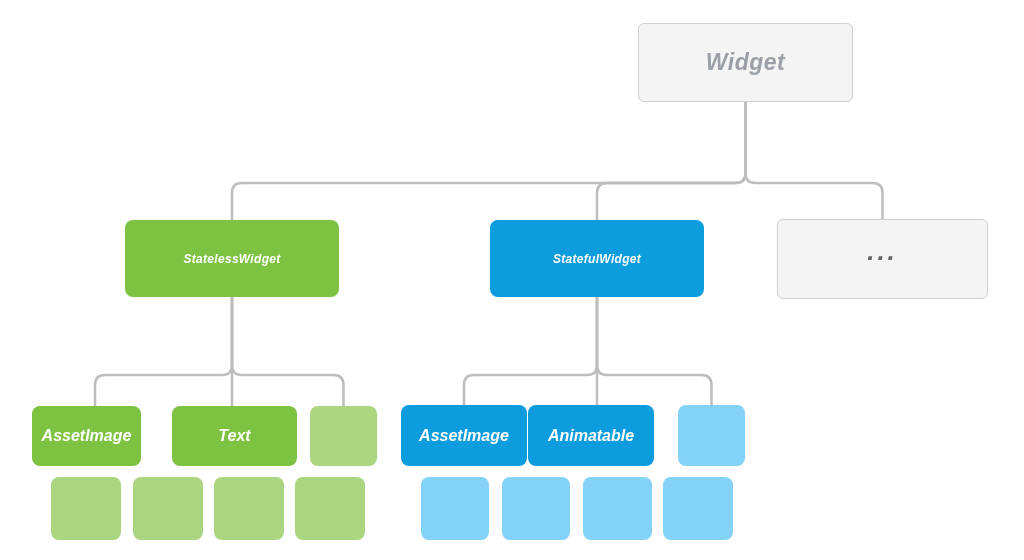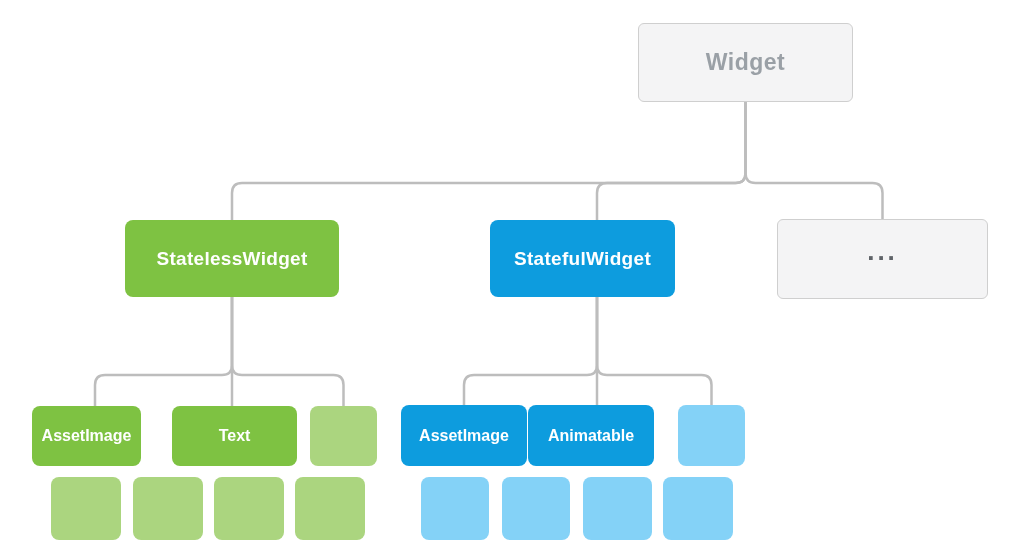--- a/index.html
+++ b/index.html
@@ -11,33 +11,34 @@
     font-family:"Liberation Sans","DejaVu Sans",sans-serif;
   }
   #wires{position:absolute;left:0;top:0;}
   .node{
     position:absolute;
     display:flex;align-items:center;justify-content:center;
     border-radius:8px;
     box-sizing:border-box;
     font-weight:bold;
     color:#ffffff;
+    font-style:italic;
   }
   .node.gray{
     background:var(--gray_bg,#F4F4F5);
     border:1.5px solid var(--gray_border,#CFCFCF);
     color:var(--gray_text,#9AA0A6);
     border-radius:6px;
   }
   .node.green{background:var(--green,#7EC242);}
   .node.green-light{background:var(--green_light,#ABD57F);}
   .node.blue{background:var(--blue,#0D9CDE);}
   .node.blue-light{background:var(--blue_light,#84D2F7);}
   .lbl-root{font-size:23px;letter-spacing:.5px;}
-  .lbl-l1{font-size:19px;letter-spacing:.3px;}
+  .lbl-l1{font-size:12px;letter-spacing:.3px;}
   .lbl-l2{font-size:16px;}
   .lbl-dots{
     font-size:26px;letter-spacing:3px;
     color:#5F6368;
     transform:translateY(-8px);
   }
 </style>
 </head>
 <body>
 
@@ -60,21 +61,21 @@
     </g>
   </svg>
 
   <div class="node gray" style="left:638px;top:23px;width:215px;height:79px">
     <span class="lbl-root">Widget</span>
   </div>
 
   <div class="node green" style="left:125px;top:220px;width:214px;height:77px">
     <span class="lbl-l1">StatelessWidget</span>
   </div>
-  <div class="node blue" style="left:490px;top:220px;width:185px;height:77px">
+  <div class="node blue" style="left:490px;top:220px;width:214px;height:77px">
     <span class="lbl-l1">StatefulWidget</span>
   </div>
   <div class="node gray" style="left:777px;top:219px;width:211px;height:80px">
     <span class="lbl-dots">...</span>
   </div>
 
   <div class="node green" style="left:32px;top:406px;width:109px;height:60px">
     <span class="lbl-l2">AssetImage</span>
   </div>
   <div class="node green" style="left:172px;top:406px;width:125px;height:60px">

